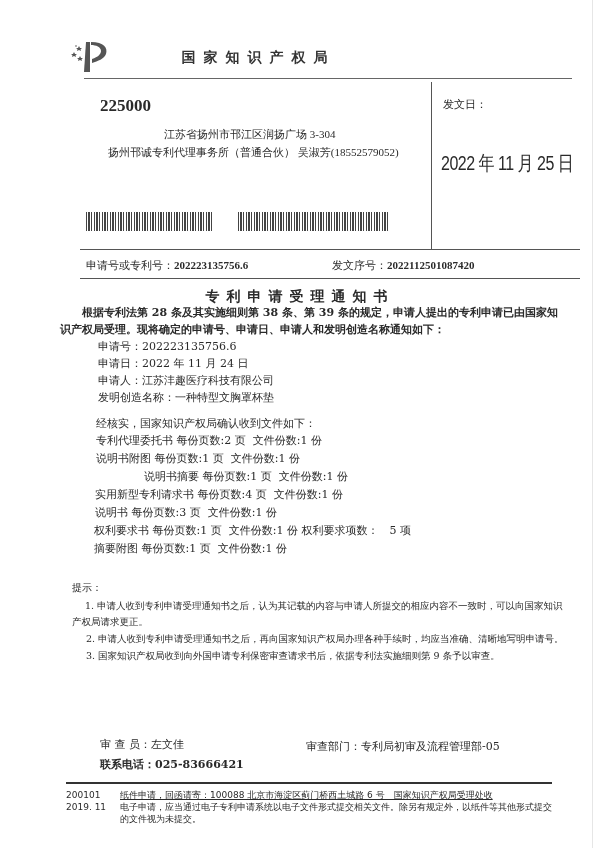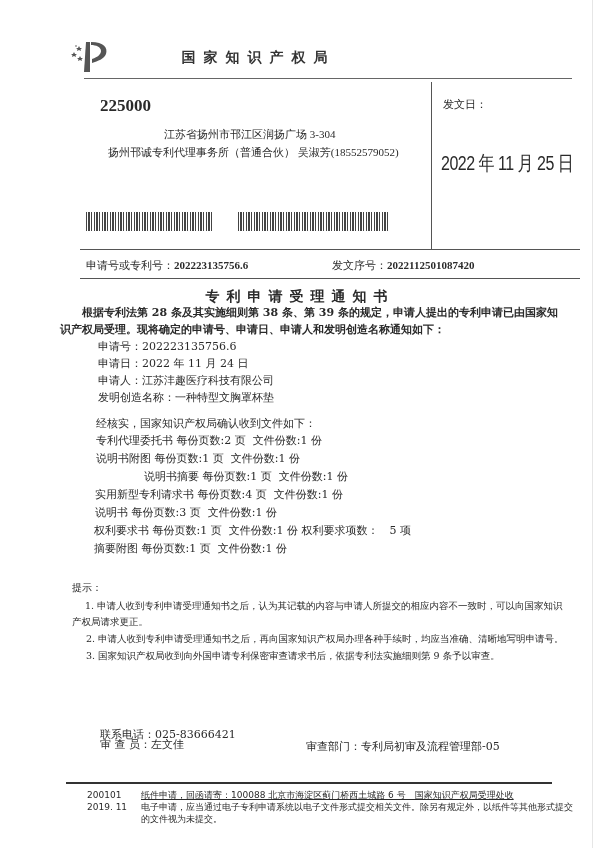--- a/index.html
+++ b/index.html
@@ -20,21 +20,21 @@
   .barcode { top:212px; height:19px;
      background: repeating-linear-gradient(90deg,#444 0 1px,#fff 1px 2px,#444 2px 4px,#fff 4px 5px,#444 5px 6px,#fff 6px 8px); }
   .meta-row { top:258px; font-size:11px; }
   .meta-row b { font-family:"Liberation Serif", serif; font-size:11px; }
   .doc-title { left:0; width:600px; top:288px; text-align:center; font-size:14px; letter-spacing:7px; font-weight:bold; }
   .para { font-size:11px; line-height:17px;font-weight:bold; }
   .p-intro { left:78px; top:304px; width:500px; text-indent:22px; margin-left:-18px; }
   .line { font-size:11px; white-space:nowrap; }
   .tips-label { left:72px; top:581px; font-size:10px; }
   .tip { font-size:9.5px; line-height:16px; }
-  .footer-small { font-size:9px; font-family:"DejaVu Sans", sans-serif; line-height:12px;margin-left:21px; }
+  .footer-small { font-size:9px; font-family:"DejaVu Sans", sans-serif; line-height:12px; }
 </style>
 </head>
 <body>
 
 <div class="abs logo">
   <svg width="44" height="40" viewBox="0 0 44 40">
     <g fill="#555">
       <polygon points="4,16 5,18 7,18 5.5,19.3 6,21 4,20 2,21 2.5,19.3 1,18 3,18"></polygon>
       <polygon points="9,10 10,12 12,12 10.5,13.3 11,15 9,14 7,15 7.5,13.3 6,12 8,12"></polygon>
       <polygon points="10,20 11,22 13,22 11.5,23.3 12,25 10,24 8,25 8.5,23.3 7,22 9,22"></polygon>
@@ -112,21 +112,21 @@
 <div class="abs tip" style="left:72px; top:598px; width:500px; text-indent:13px;">1. 申请人收到专利申请受理通知书之后，认为其记载的内容与申请人所提交的相应内容不一致时，可以向国家知识产权局请求更正。</div>
 <div class="abs tip" style="left:86px; top:631px; width:490px;">2. 申请人收到专利申请受理通知书之后，再向国家知识产权局办理各种手续时，均应当准确、清晰地写明申请号。</div>
 <div class="abs tip" style="left:86px; top:648px; width:490px;">3. 国家知识产权局收到向外国申请专利保密审查请求书后，依据专利法实施细则第 9 条予以审查。</div>
 
 <div class="abs line" style="left:100px; top:737px;">
   <span>审 查 员：</span><span>左文佳</span>
 </div>
 <div class="abs line" style="left:306px; top:739px;">
   <span>审查部门：</span><span>专利局初审及流程管理部-05</span>
 </div>
-<div class="abs line" style="left:100px; top:727px;">
+<div class="abs line" style="left:100px; top:757px;font-weight:bold;">
   <span>联系电话：</span><span>025-83666421</span>
 </div>
 <div class="hline" style="left:66px; top:782px; width:486px; height:1.5px; background:#333;"></div>
 
 <div class="abs footer-small" style="left:66px; top:789px;">200101</div>
 <div class="abs footer-small" style="left:66px; top:801px;">2019. 11</div>
 <div class="abs footer-small" style="left:120px; top:789px; width:440px;text-decoration:underline;">纸件申请，回函请寄：100088 北京市海淀区蓟门桥西土城路 6 号　国家知识产权局受理处收</div>
 <div class="abs footer-small" style="left:120px; top:801px; width:440px;">电子申请，应当通过电子专利申请系统以电子文件形式提交相关文件。除另有规定外，以纸件等其他形式提交的文件视为未提交。</div>
 
 <div class="vline" style="left:592px; top:0; height:848px; background:#e6e6e6;"></div>

